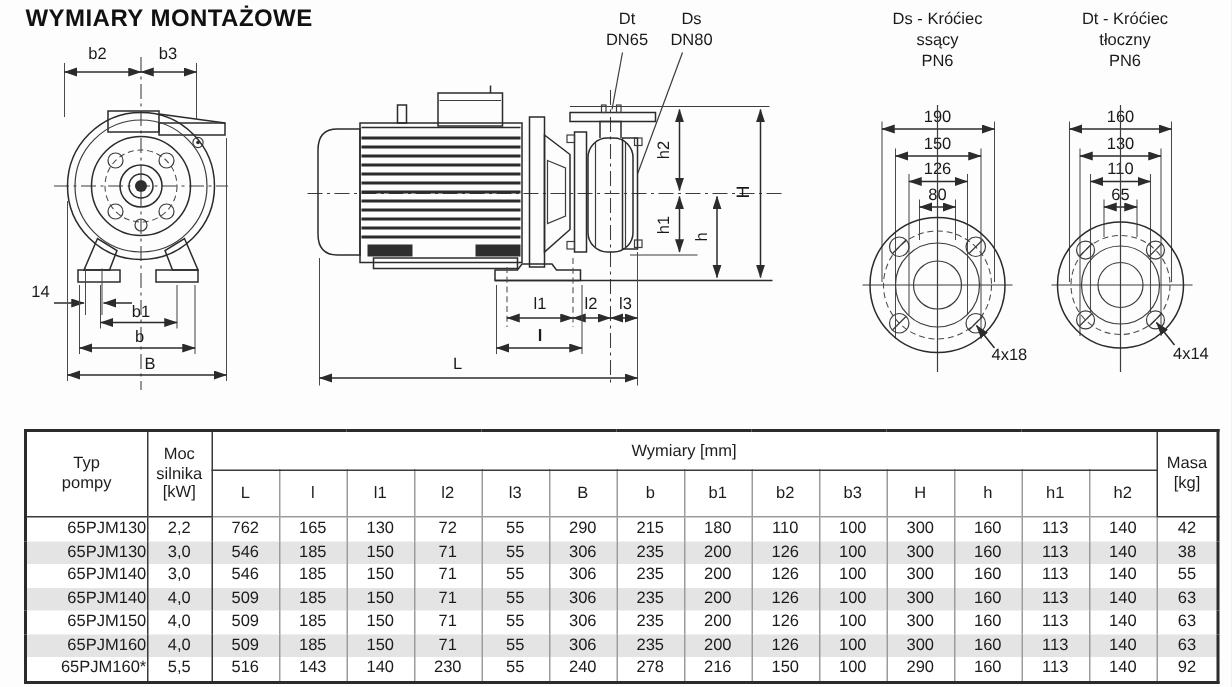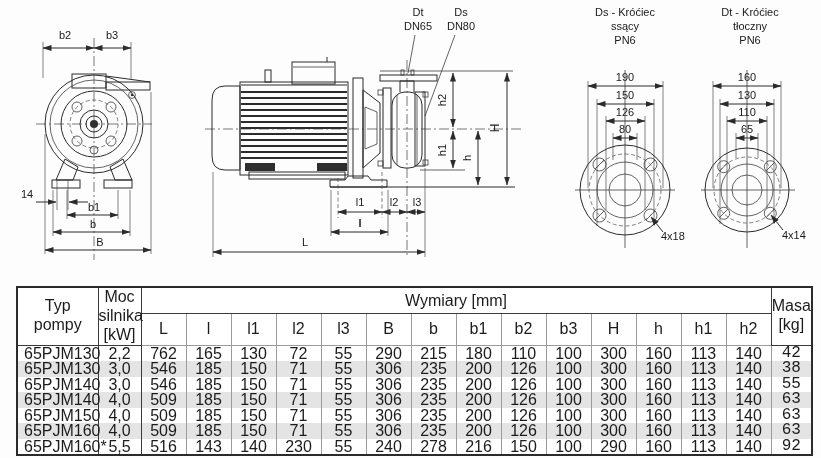--- a/index.html
+++ b/index.html
@@ -17,43 +17,44 @@
   .thin { stroke:#3c3c3c; stroke-width:.8; fill:none; }
   .ext { stroke:#4a4a4a; stroke-width:.7; fill:none; }
   .cl { stroke:#3c3c3c; stroke-width:.7; fill:none; stroke-dasharray:10 3 2 3; }
   .dsh { stroke:#4a4a4a; stroke-width:.7; fill:none; stroke-dasharray:4 2.5; }
   .dim { stroke:#2b2b2b; stroke-width:1; fill:none; }
   .fill-dark { fill:#2e2e2e; }
   
   table.dims {
     position:absolute; left:16px; top:286px; width:795px;
     border-collapse:collapse; table-layout:fixed;
-    font-size:16px; color:#1c1c1c; background:#fff;
+    font-size:11px; color:#1c1c1c; background:#fff;
     border:2px solid #2b2b2b;
   }
   table.dims th { font-weight:normal; text-align:center; vertical-align:middle; padding:0; }
   table.dims thead tr.hr1 th { height:25px; }
   table.dims thead tr.hr2 th { height:30px; border:1px solid #9b9b9b; }
   table.dims thead { border-bottom:1.5px solid #2b2b2b; }
   .th-typ,.th-moc,.th-masa { white-space:pre-line; line-height:1.18; border:1px solid #3a3a3a; }
   .th-wym { border:1px solid #3a3a3a;margin-left:24px; }
   table.dims td {
     height:15.5px; line-height:15.5px; padding:0; text-align:center;
     border-left:1px solid #9b9b9b; border-right:1px solid #9b9b9b;
   }
-  table.dims td:nth-child(1) { text-align:center; padding-left:6px; border-right:1.5px solid #3a3a3a; }
+  table.dims td:nth-child(1) { text-align:right; padding-left:6px; border-right:1.5px solid #3a3a3a; }
   table.dims td:nth-child(2) { border-right:1.5px solid #3a3a3a;margin-left:12px; }
-  table.dims td:nth-child(17) { border-left:1.5px solid #3a3a3a;font-family:Liberation Mono, monospace; }
+  table.dims td:nth-child(17) { border-left:1.5px solid #3a3a3a; }
   table.dims tr.alt { background:#e4e4e4; }
 </style>
 </head>
 <body>
 
 <div class="page">
 
+  <div class="title">WYMIARY MONTAŻOWE</div>
 
   <svg style="left:8px; top:22px;" width="200" height="258" viewBox="0 0 200 258">
     <defs>
       <marker id="af" markerWidth="9" markerHeight="7" refX="8.5" refY="3" orient="auto-start-reverse">
         <path d="M0,0 L9,3 L0,6 z" fill="#2b2b2b"></path>
       </marker>
     </defs>
 
     <line class="cl" x1="86" y1="16" x2="86" y2="238"></line>
     <line class="cl" x1="28" y1="102" x2="144" y2="102"></line>

